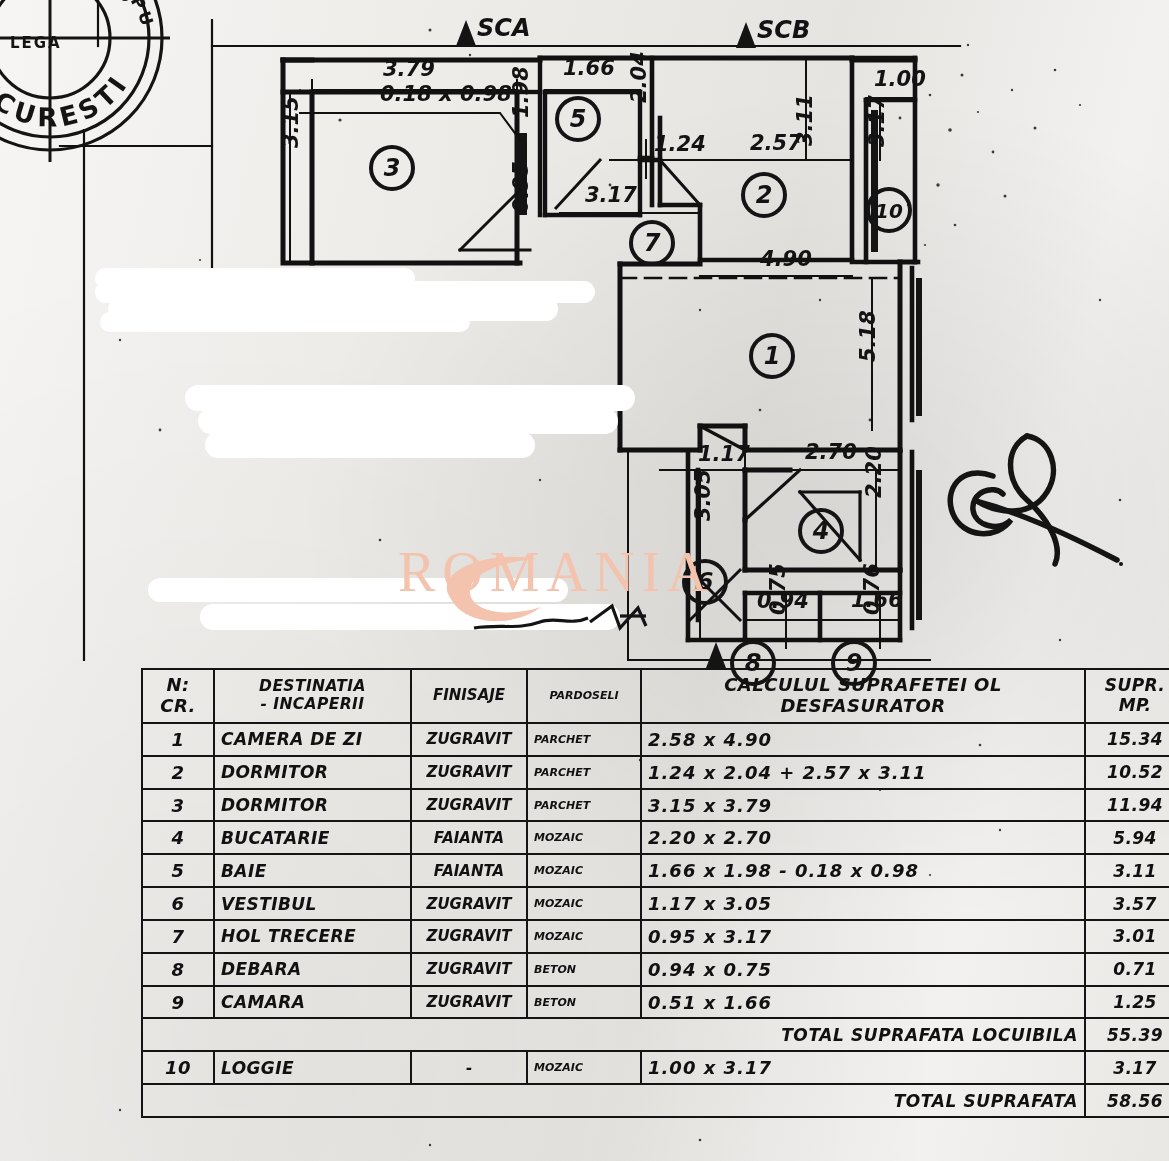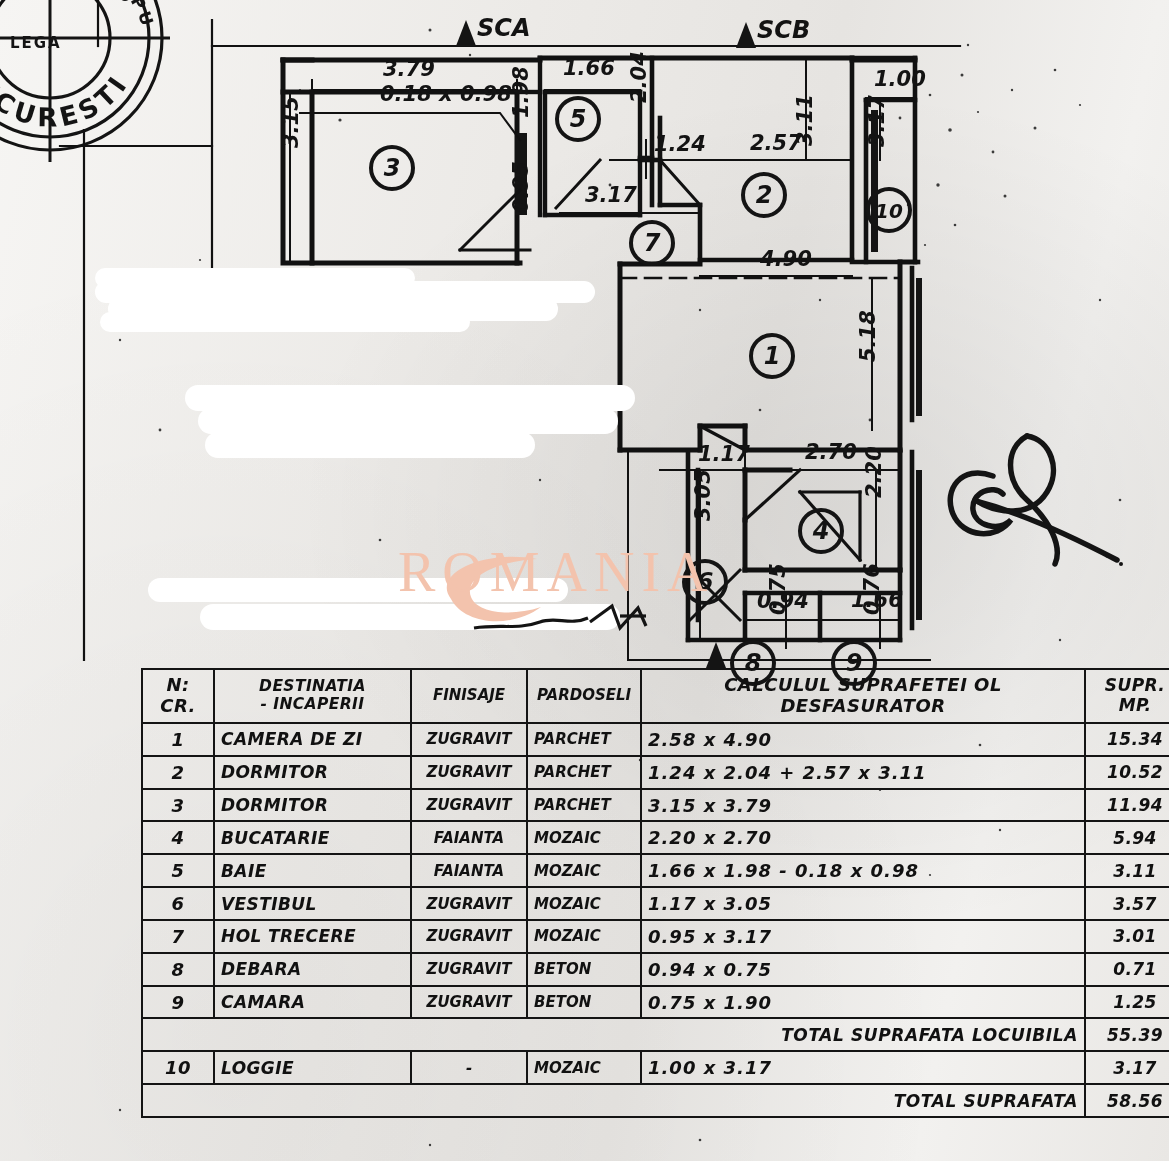--- a/index.html
+++ b/index.html
@@ -45,21 +45,21 @@
     font-weight:700;font-style:italic;
     font-size:17px;color:#111;
     background:transparent;
     white-space:nowrap;
     letter-spacing:.4px;
   }
   th{font-size:15.5px;line-height:1.15;text-align:center;vertical-align:middle;}
   .c-nr{width:58px;text-align:center;font-size:18px;}
   .c-dest{width:183px;margin-left:24px;}
   .c-fin{width:102px;font-size:15px;letter-spacing:0;text-align:center;}
-  .c-par{width:100px;font-size:15px;letter-spacing:0;margin-top:41px;}
+  .c-par{width:100px;font-size:11px;letter-spacing:0;margin-top:41px;}
   .c-dim{width:430px;font-size:18px;letter-spacing:1px;}
   .c-sup{width:86px;text-align:center;font-size:17px;}
   .rowspan-label{text-align:right;font-size:17px;letter-spacing:.6px;}
   .hdr-tall{height:54px;}
   tr.body-row{height:32px;}
   .th-dim{letter-spacing:.5px;}
   
   .redact{position:absolute;background:#fff;border-radius:40px;}
   
   #wm{
@@ -537,21 +537,21 @@
             <td class="c-fin">ZUGRAVIT</td>
             <td class="c-par">BETON</td>
             <td class="c-dim">0.94  x  0.75</td>
             <td class="c-sup">0.71</td>
           </tr>
           <tr class="body-row">
             <td class="c-nr">9</td>
             <td class="c-dest">CAMARA</td>
             <td class="c-fin">ZUGRAVIT</td>
             <td class="c-par">BETON</td>
-            <td class="c-dim">0.75  x  1.90</td>
+            <td class="c-dim">0.51  x  1.66</td>
             <td class="c-sup">1.25</td>
           </tr>
           <tr class="body-row">
             <td class="rowspan-label" colspan="5">TOTAL SUPRAFATA LOCUIBILA</td>
             <td class="c-sup">55.39</td>
           </tr>
           <tr class="body-row">
             <td class="c-nr">10</td>
             <td class="c-dest">LOGGIE</td>
             <td class="c-fin" style="text-align: center;">-</td>

